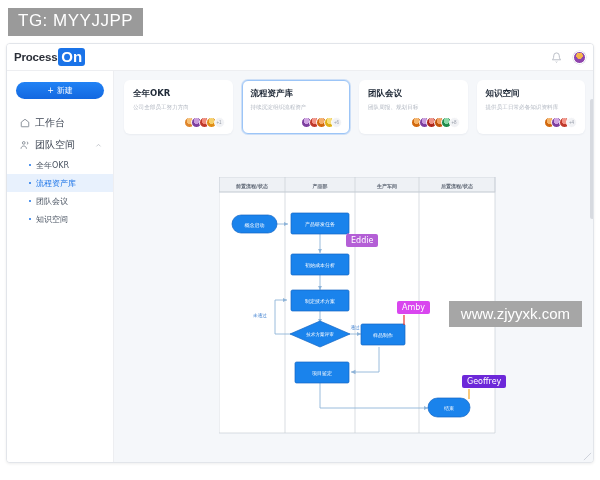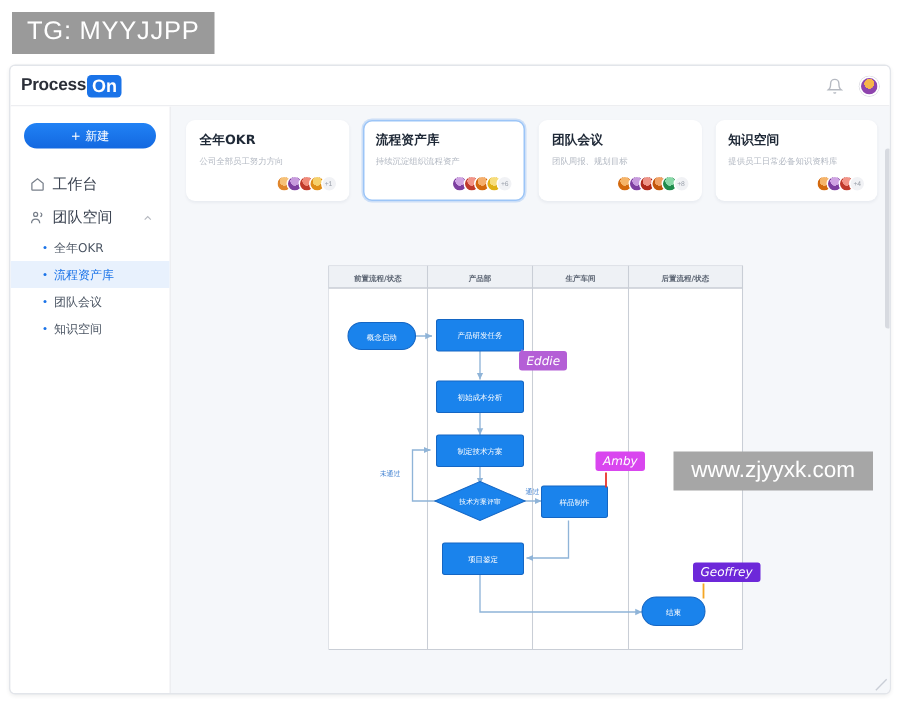--- a/index.html
+++ b/index.html
@@ -39,21 +39,21 @@
 
   
   .hdr {
     position: absolute; left: 0; top: 0; width: 588px; height: 27px;
     background: #fff; border-bottom: 1px solid #edeef1;
     display: flex; align-items: center;
   }
   .logo { display: flex; align-items: center; margin-left: 7px; }
   .logo .p1 { font-size: 11.5px; color: #2b2f38; font-weight: 600; letter-spacing: -.2px; text-align: center; }
   .logo .p2 {
-    background: #1a73e8; color: #fff; font-size: 12px; font-weight: 600;
+    background: #1a73e8; color: #fff; font-size: 15px; font-weight: 600;
     border-radius: 3px; padding: 0px 3px 1px 3px; margin-left: 1px;
   }
   .tabs { display: flex; align-items: center; margin-left: 100px; height: 27px; }
   .tab {
     font-size: 9px; color: #6b7280; margin-right: 30px;
     height: 27px; line-height: 27px; position: relative; cursor: pointer;
     font-family: "DejaVu Sans", sans-serif;
   }
   .tab.active { color: #1a73e8; }
   .tab.active::after {
@@ -121,21 +121,21 @@
     background: #f1f2f5; border: 1.2px solid #fff; color: #9aa0ab;
     font-size: 4.5px; display: flex; align-items: center; justify-content: center;
   }
 
   
   .fc { position: absolute; left: 105px; top: 106px; width: 280px; height: 260px; }
   .fc svg { display: block; }
 
   .ctag {
     position: absolute; color: #fff; font-size: 8px; padding: 1.5px 5px 2.5px 5px;
-    border-radius: 2px; font-family: "DejaVu Sans", sans-serif; white-space: nowrap; font-style: italic;
+    border-radius: 2px; font-family: "DejaVu Sans", sans-serif; white-space: nowrap;
   }
   .ctag.eddie { background: #b45fd6; }
   .ctag.amby { background: #d946ef; }
   .ctag.geoffrey { background: #6d28d9; }
 
   .sb {
     position: absolute; right: 1px; top: 28px; width: 4px; height: 120px;
     background: #d7dae0; border-radius: 2px; z-index: 30;
   }
   .resize {

